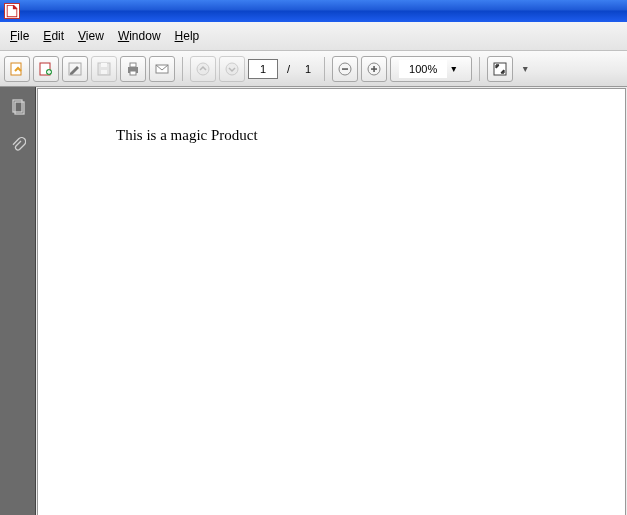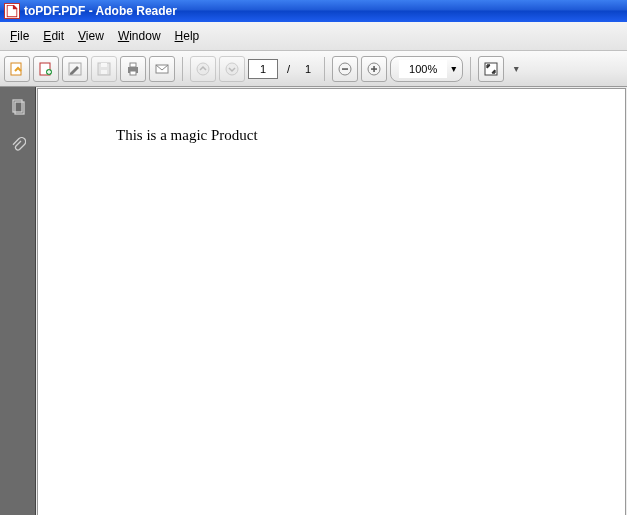--- a/index.html
+++ b/index.html
@@ -15,21 +15,21 @@
   .menu-u { text-decoration: underline; }
 
   
   .toolbar { background: linear-gradient(to bottom, #fafafa 0%, #ebebeb 60%, #dcdcdc 100%); height: 36px; display: flex; align-items: center; padding: 0 4px; gap: 3px; border-bottom: 1px solid #999; }
   .tb-btn { width: 26px; height: 26px; background: linear-gradient(to bottom, #fdfdfd, #e8e8e8); border: 1px solid #a8a8a8; border-radius: 3px; cursor: pointer; display: flex; align-items: center; justify-content: center; font-size: 14px; }
   .tb-btn.disabled { opacity: .5; cursor: default; }
   .sep { width: 1px; height: 24px; background: #b6b6b6; margin: 0 4px; }
   .page-box { width: 30px; height: 20px; border: 1px solid #777; background:#fff; text-align: center; font-size: 11px; padding:0; }
   .page-total { margin: 0 6px; }
   .zoom-box { width: 48px; height: 20px; border: 1px solid #888; background:#fff; text-align: center; font-size: 11px; padding:0; margin-left: 4px; }
-  .zoom-group { display:flex; align-items:center; border:1px solid #a8a8a8; border-radius:8px; background: linear-gradient(to bottom, #fdfdfd, #e8e8e8); height:26px; padding: 0 2px 0 4px; }
+  .zoom-group { display:flex; align-items:center; border:1px solid #a8a8a8; border-radius:3px; background: linear-gradient(to bottom, #fdfdfd, #e8e8e8); height:26px; padding: 0 11px 0 4px; }
   .zoom-group .chev { padding: 0 4px; font-size: 10px; cursor:pointer; }
 
   
   .content { display: flex; height: calc(515px - 22px - 21px - 36px); }
   .nav-pane { width: 36px; background: #6b6b6b; border-right: 1px solid #444; display: flex; flex-direction: column; align-items: center; padding-top: 8px; gap: 14px; }
   .nav-btn { width: 24px; height: 24px; color: #ddd; display:flex; align-items:center; justify-content:center; cursor:pointer; font-size: 18px; }
 
   .page-wrap { flex: 1; position: relative; background: #ececec; overflow: hidden; }
   .page-scroll { position:absolute; inset:0; overflow-y: scroll; overflow-x: hidden; }
   .page-scroll::-webkit-scrollbar { width: 16px; }
@@ -46,21 +46,20 @@
 <body>
 
 <div class="title-bar">
   <span class="doc-icon">
     <svg viewBox="0 0 16 16">
         <path fill="#c62020" d="M2 1h8l4 4v10H2z"></path>
         <path fill="#fff" d="M3 2h6v4h4v8H3z"></path>
         <path fill="#c62020" d="M10 1v4h4z"></path>
       </svg>
   </span>
-  <span>toPDF.PDF - Adobe Reader</span>
 </div>
 
 <div class="menu-bar">
   <span class="menu-item"><span class="menu-u">F</span><span></span>ile</span>
   <span class="menu-item"><span class="menu-u">E</span>dit</span>
   <span class="menu-item"><span class="menu-u">V</span>iew</span>
   <span class="menu-item"><span class="menu-u">W</span>indow</span>
   <span class="menu-item"><span class="menu-u">H</span>elp</span>
 </div>
 

